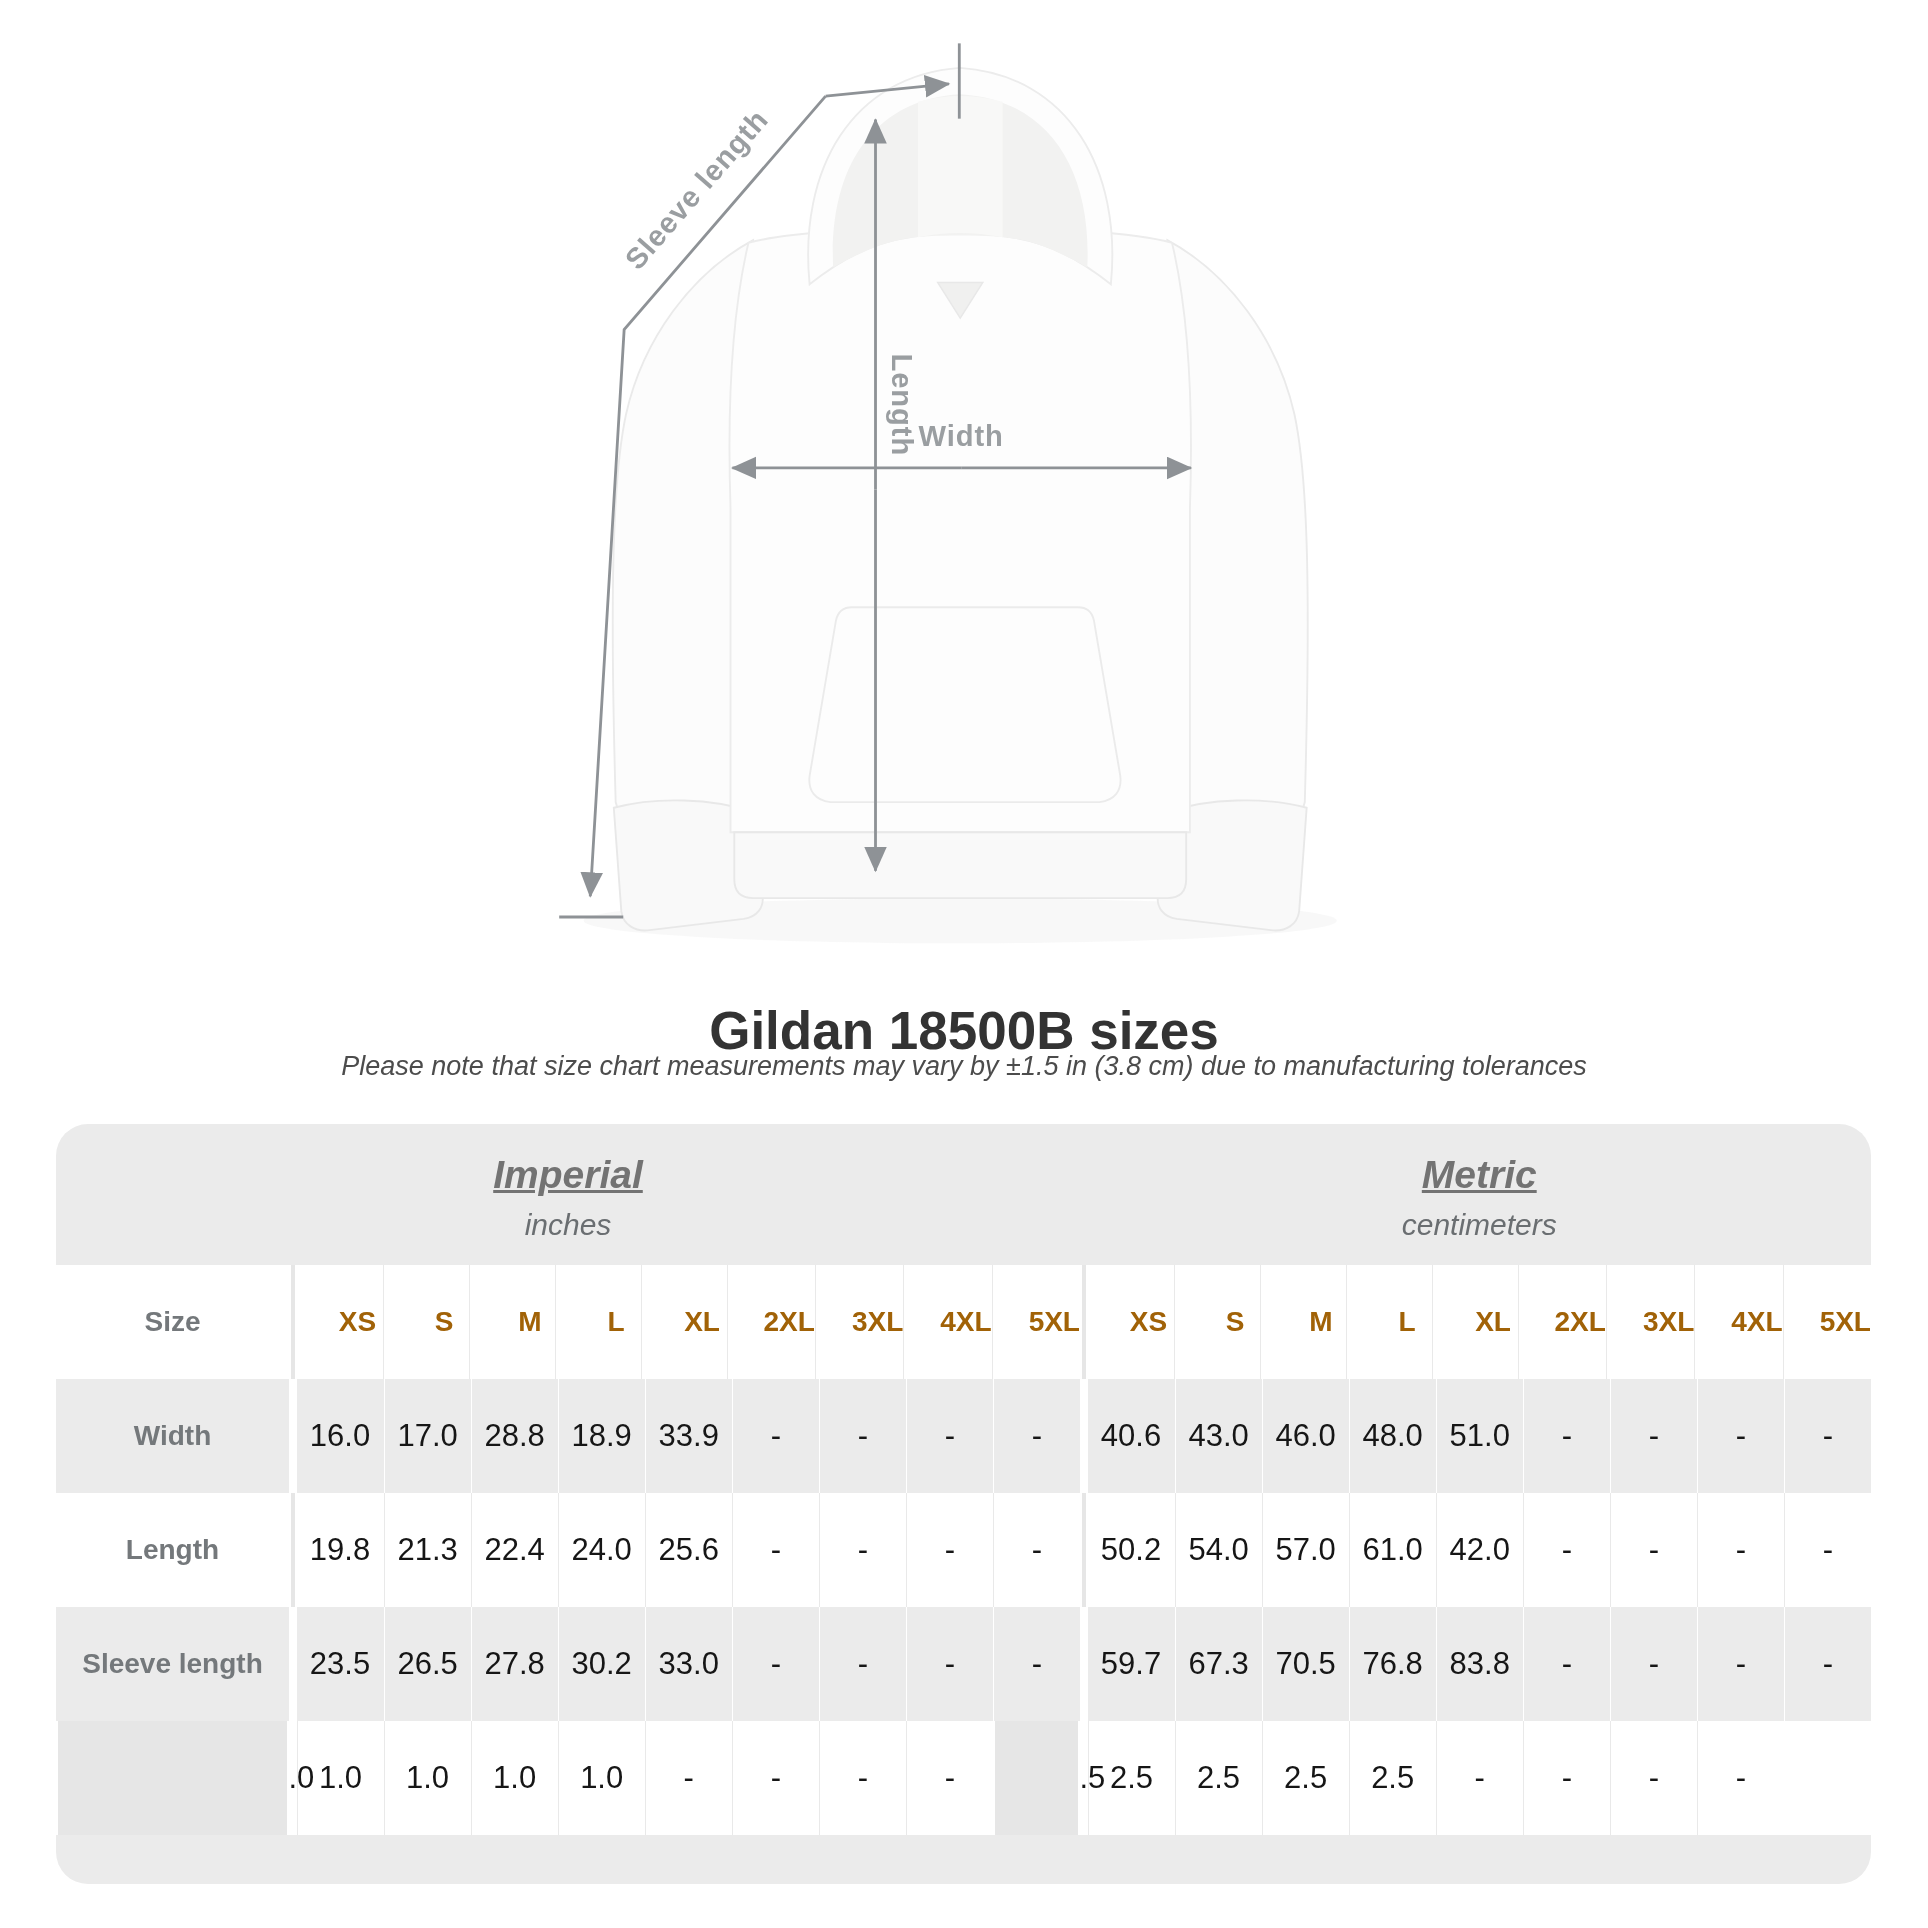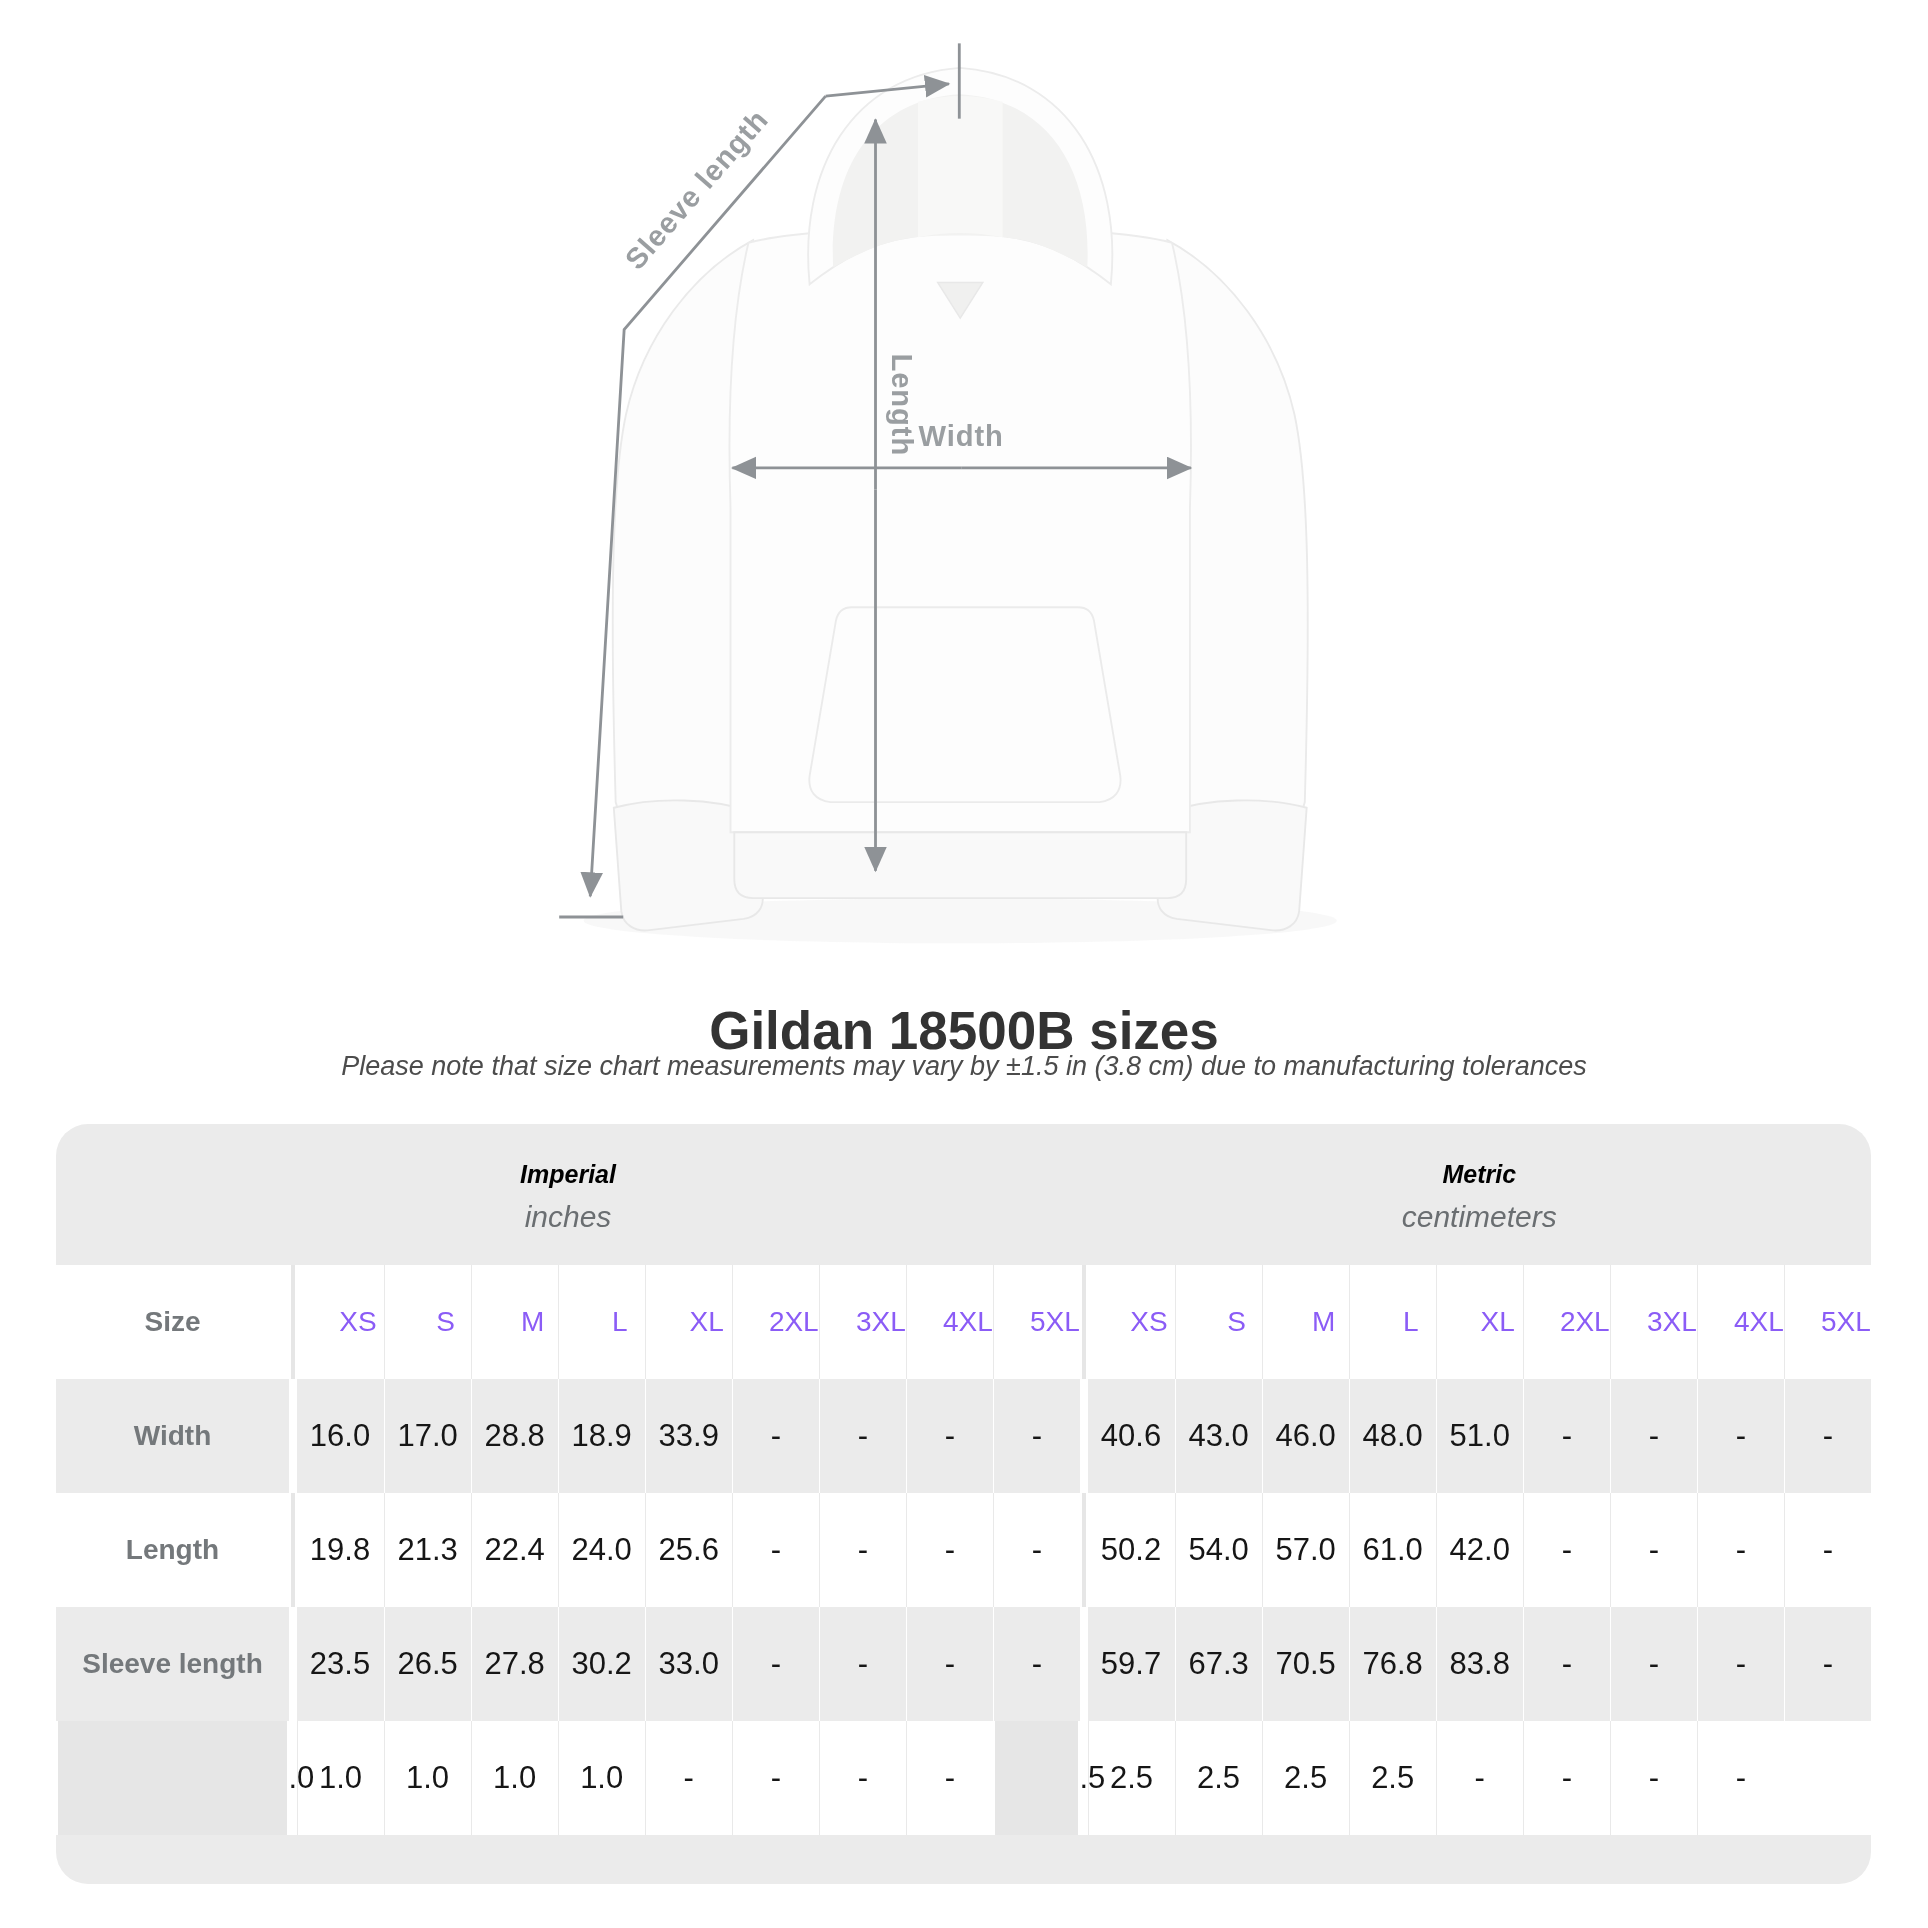--- a/index.html
+++ b/index.html
@@ -17,28 +17,28 @@
     font-size:27px;font-style:italic;color:#4c4c4c;}
   
   .size-table{
     position:absolute;top:1124px;left:56px;width:1815px;
     background:#ebebeb;border-radius:32px;overflow:hidden;padding-bottom:49px;
   }
   .units-row{display:grid;grid-template-columns:233px 7.5px repeat(9,1fr) 7.5px repeat(9,1fr);height:141px;}
   .unit{display:flex;flex-direction:column;align-items:center;justify-content:center;gap:11.3px;padding-top:5.6px;}
   .unit.imperial{grid-column:1 / span 11;}
   .unit.metric{grid-column:13 / span 9;}
-  .unit-name{font-size:25px;font-weight:700;font-style:italic;color:#000000;}
+  .unit-name{font-size:39px;font-weight:700;font-style:italic;color:#737373;text-decoration:underline;}
   .unit-sub{font-size:30px;font-style:italic;color:#6a6e71;}
   .row{display:grid;grid-template-columns:233px 7.5px repeat(9,1fr) 7.5px repeat(9,1fr);height:114px;}
   .row>div{height:100%;display:flex;align-items:center;justify-content:center;}
   .row.white{background:#ffffff;}
   .row.gray{background:transparent;}
   .row .label{font-weight:700;font-size:28px;color:#74787b;text-align:center;}
-  .row .size-col{font-weight:400;font-size:28px;color:#8b5cf6;padding-left:36px;}
+  .row .size-col{font-weight:700;font-size:28px;color:#a16207;padding-left:36px;}
   .row .value{font-weight:400;font-size:31px;color:#161616;}
   .row.gray .sep{background:#ffffff;}
   .row.white .sep{position:relative;background:#ffffff;}
   .row.white .sep::after{content:"";position:absolute;top:0;bottom:0;left:1.9px;right:1.9px;background:#e6e6e6;}
   .row.white .size-col:not(.first),
   .row.white .value:not(.first){border-left:0.9px solid #e9e9e9;}
   .row.gray .size-col:not(.first),
   .row.gray .value:not(.first){border-left:1.9px solid #ffffff;}
 </style>
 </head>

